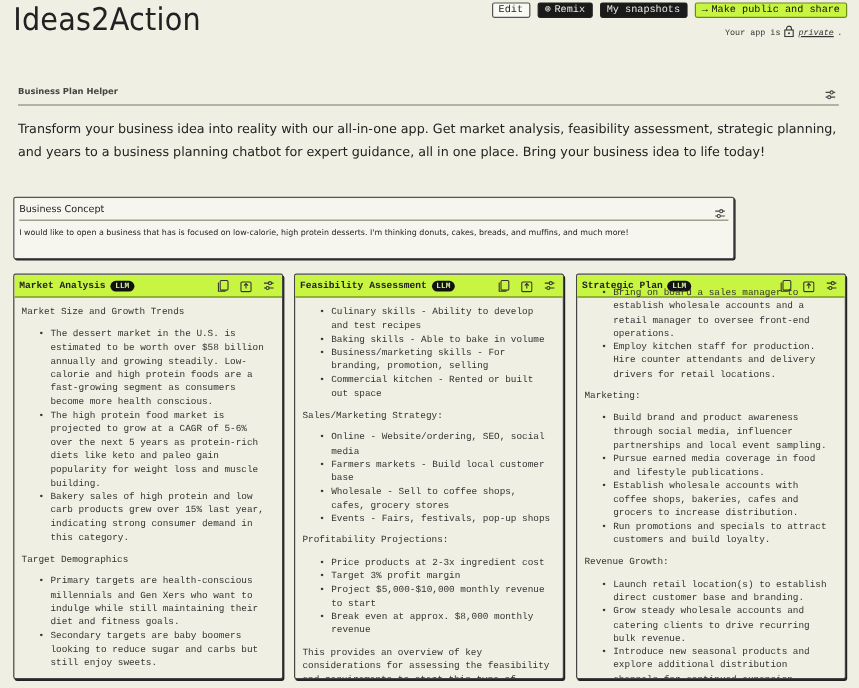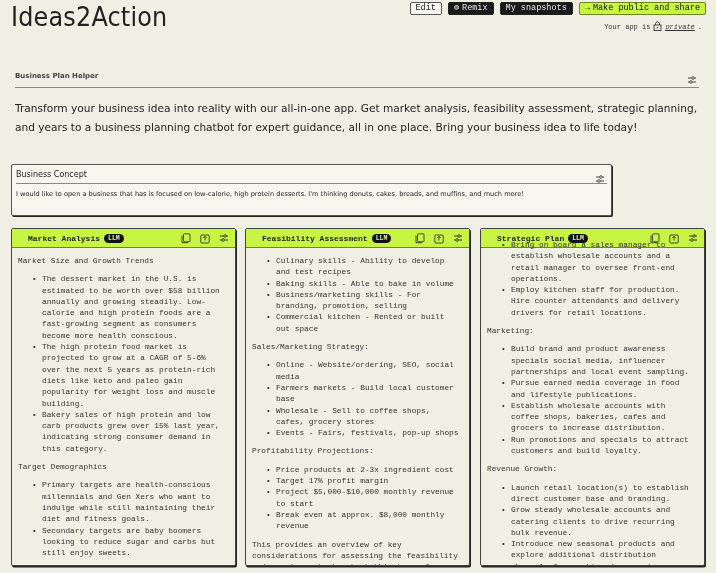--- a/index.html
+++ b/index.html
@@ -22,21 +22,21 @@
 
   .intro { position: absolute; left: 15px; top: 99px; width: 690px; font-size: 11.6px; line-height: 19px; color: #222; font-family: "DejaVu Sans", sans-serif; font-size: 10.6px; }
 
   .concept { position: absolute; left: 11px; top: 164px; width: 601px; height: 52px; background: #f7f6ee; border: 1px solid #555; border-radius: 2px; box-shadow: 1px 1px 0 #222; }
   .concept .c-head { position: absolute; left: 4px; right: 4px; top: 3px; height: 16px; border-bottom: 1.5px solid #8a8a7c; }
   .concept .c-title { position: absolute; left: 0; top: 2px; font-size: 8px; font-family: "DejaVu Sans", sans-serif; color: #222; }
   .concept .c-tune { position: absolute; right: 2px; top: 2px; }
   .concept .c-body { position: absolute; left: 4px; top: 25px; font-size: 6.6px; font-family: "DejaVu Sans", sans-serif; color: #222; }
 
   .card { position: absolute; top: 228px; width: 225px; height: 338px; background: #f0efe3; border: 1px solid #444; border-radius: 2px; box-shadow: 1px 1.5px 0 #222; overflow: hidden; }
-  .card .card-head { height: 19px; background: #c8f542; border-bottom: 1px solid #6b8a1a; display: flex; align-items: center; padding: 0 16px; position: relative; }
+  .card .card-head { height: 19px; background: #c8f542; border-bottom: 1px solid #6b8a1a; display: flex; align-items: center; padding: 0 4px; position: relative; }
   .card .card-title { font-family: "Liberation Mono", monospace; font-size: 8px; font-weight: bold; color: #222; }
   .card .llm { font-family: "Liberation Mono", monospace; font-size: 6.5px; background: #111; color: #d8f59a; border-radius: 6px; padding: 1px 4px; margin-left: 4px; font-weight: bold; }
   .card .icons { position: absolute; right: 6px; top: 3px; display: flex; gap: 8px; }
   .card .icon-btn { width: 11px; height: 12px; display: inline-flex; align-items: center; justify-content: center; cursor: pointer; }
   .card .card-body { padding: 8px 6px 0 6px; font-family: "Liberation Mono", monospace; font-size: 7.8px; line-height: 11.3px; color: #333; }
   .card .card-body p { margin-bottom: 7px; }
   .card .card-body ul { padding-left: 24px; margin-bottom: 7px; list-style: none; }
   .card .card-body li { position: relative; }
   .card .card-body li::before { content: "•"; position: absolute; left: -10px; top: 0; }
 
@@ -181,21 +181,21 @@
       <p>Sales/Marketing Strategy:</p>
       <ul>
         <li>Online - Website/ordering, SEO, social media</li>
         <li>Farmers markets - Build local customer base</li>
         <li>Wholesale - Sell to coffee shops, cafes, grocery stores</li>
         <li>Events - Fairs, festivals, pop-up shops</li>
       </ul>
       <p>Profitability Projections:</p>
       <ul>
         <li>Price products at 2-3x ingredient cost</li>
-        <li>Target 17% profit margin</li>
+        <li>Target 3% profit margin</li>
         <li>Project $5,000-$10,000 monthly revenue to start</li>
         <li>Break even at approx. $8,000 monthly revenue</li>
       </ul>
       <p>This provides an overview of key considerations for assessing the feasibility and requirements to start this type of specialty dessert</p>
     </div>
 </div>
 <div class="card" id="card-strat">
   <div class="card-head">
     <span class="card-title">Strategic Plan</span>
     <span class="llm">LLM</span>
@@ -221,21 +221,21 @@
       </span>
     </div>
   </div>
   <div class="card-body" style="margin-top: -16px;">
       <ul>
         <li>Bring on board a sales manager to establish wholesale accounts and a retail manager to oversee front-end operations.</li>
         <li>Employ kitchen staff for production. Hire counter attendants and delivery drivers for retail locations.</li>
       </ul>
       <p>Marketing:</p>
       <ul>
-        <li>Build brand and product awareness specials social media, influencer partnerships and local event sampling.</li>
+        <li>Build brand and product awareness through social media, influencer partnerships and local event sampling.</li>
         <li>Pursue earned media coverage in food and lifestyle publications.</li>
         <li>Establish wholesale accounts with coffee shops, bakeries, cafes and grocers to increase distribution.</li>
         <li>Run promotions and specials to attract customers and build loyalty.</li>
       </ul>
       <p>Revenue Growth:</p>
       <ul>
         <li>Launch retail location(s) to establish direct customer base and branding.</li>
         <li>Grow steady wholesale accounts and catering clients to drive recurring bulk revenue.</li>
         <li>Introduce new seasonal products and explore additional distribution channels for continued expansion.</li>
       </ul>

